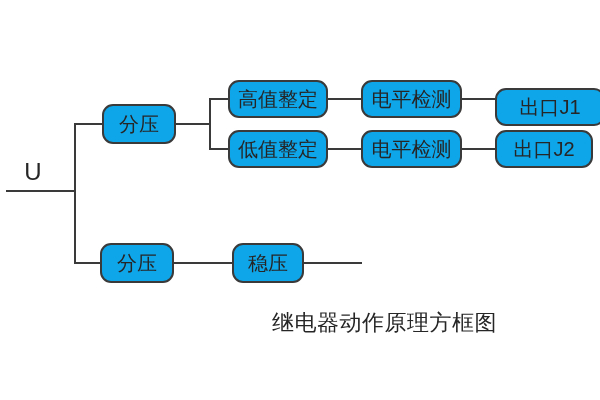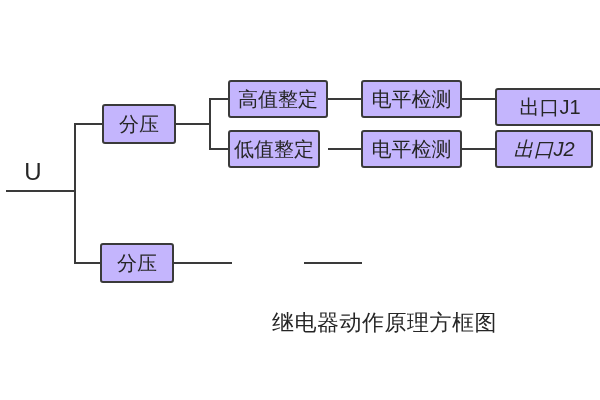--- a/index.html
+++ b/index.html
@@ -18,22 +18,22 @@
   .line {
     position: absolute;
     background: #3a3a3a;
   }
   .line.h { height: 2px; }
   .line.v { width: 2px; }
   .box {
     position: absolute;
     box-sizing: border-box;
     border: 2px solid #3a3a3a;
-    border-radius: 3px;
-    background: #c4b5fd;
+    border-radius: 11px;
+    background: #0ea5e9;
     display: flex;
     align-items: center;
     justify-content: center;
     color: #262626;
     font-size: 20px;
     white-space: nowrap;
   }
   .u-label {
     position: absolute;
     left: 17px;
@@ -52,23 +52,23 @@
     font-size: 22px;
     letter-spacing: 0.5px;
     color: #262626;
   }
 
   
   .b-fenya-top   { left: 102px; top: 104px; width: 74px;  height: 40px; }
   .b-gaozhi      { left: 228px; top: 80px;  width: 100px; height: 38px; }
   .b-dianping1   { left: 361px; top: 80px;  width: 101px; height: 38px; }
   .b-chukou-j1   { left: 495px; top: 88px;  width: 110px;  height: 38px; }
-  .b-dizhi       { left: 228px; top: 130px; width: 92px; height: 38px; }
+  .b-dizhi       { left: 228px; top: 130px; width: 100px; height: 38px; }
   .b-dianping2   { left: 361px; top: 130px; width: 101px; height: 38px; }
-  .b-chukou-j2   { left: 495px; top: 130px; width: 98px;  height: 38px; font-style: italic; }
+  .b-chukou-j2   { left: 495px; top: 130px; width: 98px;  height: 38px; }
   .b-fenya-bot   { left: 100px; top: 243px; width: 74px;  height: 40px; }
   .b-wenya       { left: 232px; top: 243px; width: 72px;  height: 40px; }
   .b-gongzuo     { left: 362px; top: 243px; width: 96px;  height: 40px; }
 
   
   .l-input       { left: 6px;   top: 190px; width: 69px; }
   .l-trunk       { left: 74px;  top: 123px; height: 141px; }
   .l-branch-top  { left: 74px;  top: 123px; width: 28px; }
   .l-to-fork     { left: 176px; top: 123px; width: 34px; }
   .l-fork-v      { left: 209px; top: 98px;  height: 52px; }
@@ -122,16 +122,19 @@
   <div class="box b-dianping2">
     <span>电平检测</span>
   </div>
   <div class="box b-chukou-j2">
     <span>出口J2</span>
   </div>
 
   <div class="box b-fenya-bot">
     <span>分压</span>
   </div>
+  <div class="box b-wenya">
+    <span>稳压</span>
+  </div>
 
   <div class="caption">继电器动作原理方框图</div>
 
 </div>
 
 </body></html>

